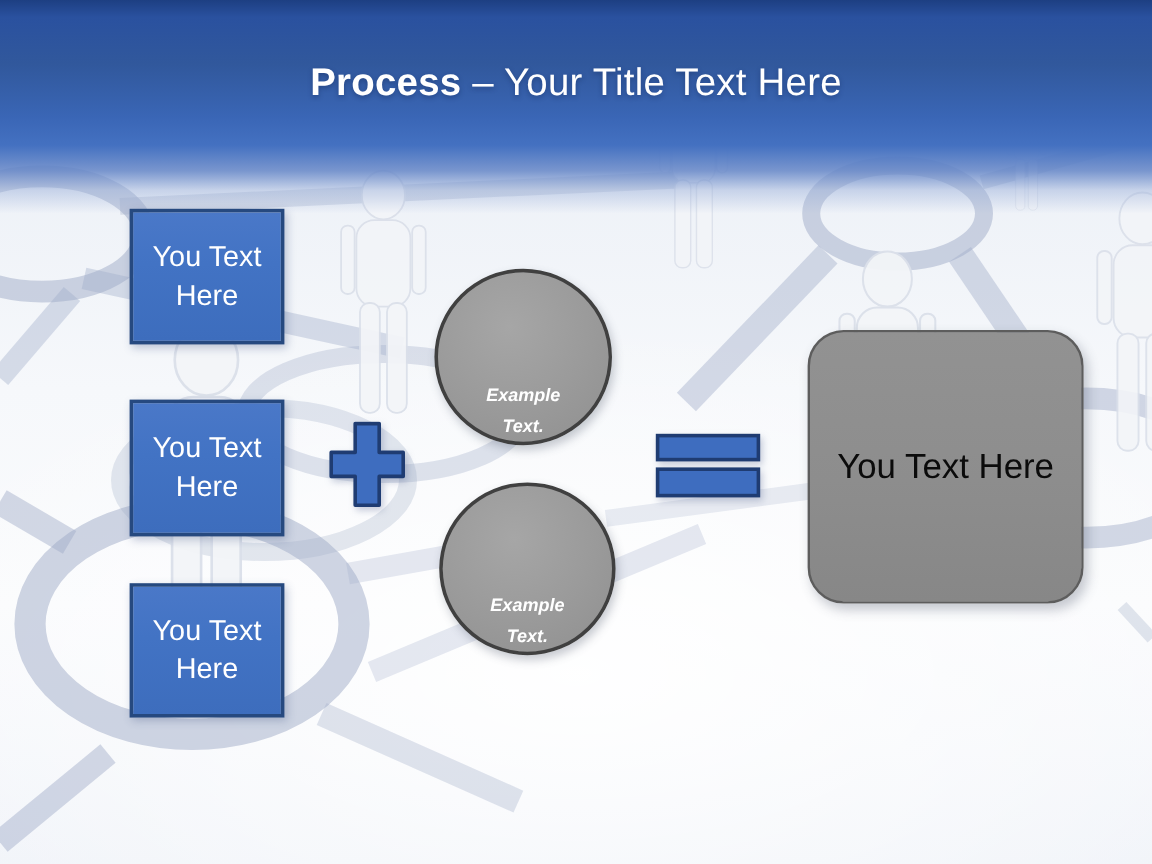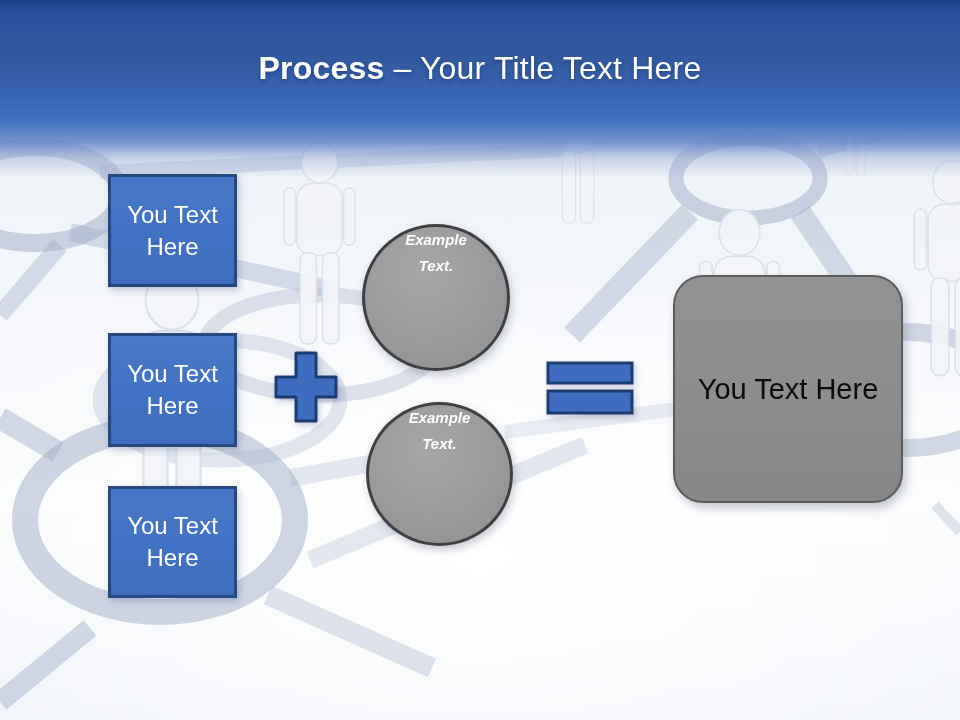--- a/index.html
+++ b/index.html
@@ -37,21 +37,21 @@
   .box1{left:108px;top:174px;height:113px;}
   .box2{left:108px;top:333px;height:114px;}
   .box3{left:108px;top:486px;height:112px;}
   .op{position:absolute;filter:drop-shadow(2px 3px 3px rgba(60,80,130,.28));}
   .plus-op{left:274px;top:351px;}
   .equals-op{left:545px;top:359px;}
   .gray-circle{
     position:absolute;box-sizing:border-box;border-radius:50%;
     background:radial-gradient(circle at 42% 32%,#a6a6a6 0%,#9a9a9a 55%,#8f8f8f 100%);
     border:3px solid #404040;
-    display:flex;align-items:flex-start;justify-content:center;text-align:center;
+    display:flex;align-items:flex-end;justify-content:center;text-align:center;
     color:#ffffff;font-weight:bold;font-style:italic;font-size:15px;line-height:1.7;
     box-shadow:2px 4px 8px rgba(70,80,100,.30);
   }
   .gray-circle .lbl{width:84px;}
   .circle1{left:362px;top:224px;width:148px;height:147px;}
   .circle2{left:366px;top:402px;width:147px;height:144px;}
   .result-box{
     position:absolute;left:673px;top:275px;width:230px;height:228px;box-sizing:border-box;
     background:linear-gradient(180deg,#929292 0%,#8d8d8d 55%,#878787 100%);
     border:2px solid #5d5d5d;border-radius:30px;

